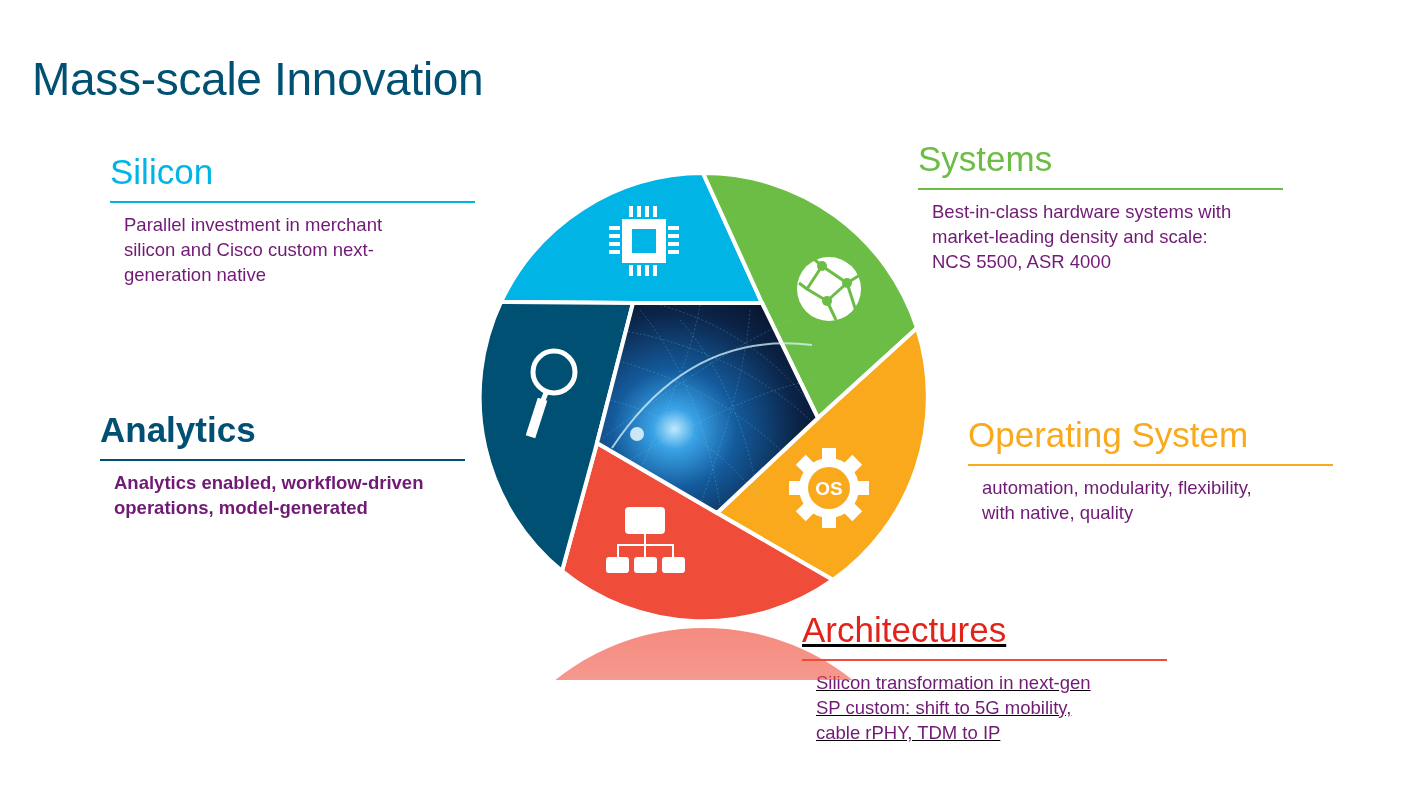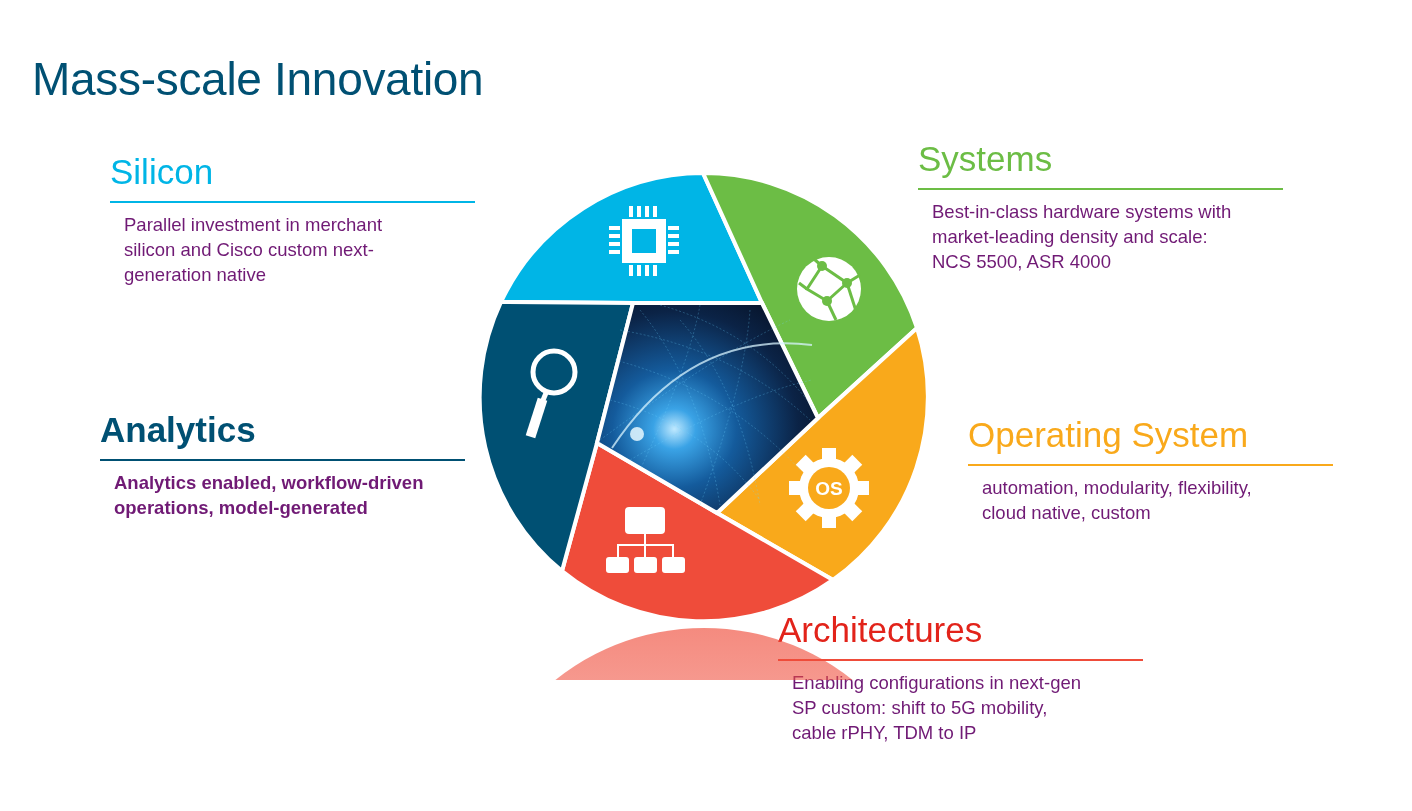--- a/index.html
+++ b/index.html
@@ -16,21 +16,21 @@
   .b-silicon .rule { background: #00b5e6; }
   .b-analytics { left: 100px; top: 410px; width: 365px; font-weight: bold; }
   .b-analytics .heading { color: #005073; }
   .b-analytics .rule { background: #005073; }
   .b-systems { left: 918px; top: 139px; width: 365px; }
   .b-systems .heading { color: #6cbd45; }
   .b-systems .rule { background: #6cbd45; }
   .b-os { left: 968px; top: 396px; width: 365px; margin-top: 19px; }
   .b-os .heading { color: #f9a91b; }
   .b-os .rule { background: #f9a91b; }
-  .b-arch { left: 778px; top: 610px; width: 365px; }
+  .b-arch { left: 802px; top: 610px; width: 365px; text-decoration: underline; }
   .b-arch .heading { color: #e2231a; }
   .b-arch .rule { background: #ef4c3a; }
   #wheel { position: absolute; left: 0; top: 0; }
 </style>
 </head>
 <body>
 
 <h1 class="title">Mass-scale Innovation</h1>
 
 <div class="block b-silicon">
@@ -60,29 +60,29 @@
     <div>market-leading density and scale:</div>
     <div>NCS 5500, ASR 4000</div>
   </div>
 </div>
 
 <div class="block b-os">
   <div class="heading">Operating System</div>
   <div class="rule"></div>
   <div class="desc">
     <div>automation, modularity, flexibility,</div>
-    <div>cloud native, custom</div>
+    <div>with native, quality</div>
   </div>
 </div>
 
 <div class="block b-arch">
   <div class="heading">Architectures</div>
   <div class="rule"></div>
   <div class="desc">
-    <div>Enabling configurations in next-gen</div>
+    <div>Silicon transformation in next-gen</div>
     <div>SP custom: shift to 5G mobility,</div>
     <div>cable rPHY, TDM to IP</div>
   </div>
 </div>
 
 <svg id="wheel" width="1412" height="811" viewBox="0 0 1412 811">
   <defs>
     <radialGradient id="earthGrad" cx="0.35" cy="0.6" r="0.8">
       <stop offset="0" stop-color="#bfe9ff"></stop>
       <stop offset="0.12" stop-color="#3aa3e6"></stop>

